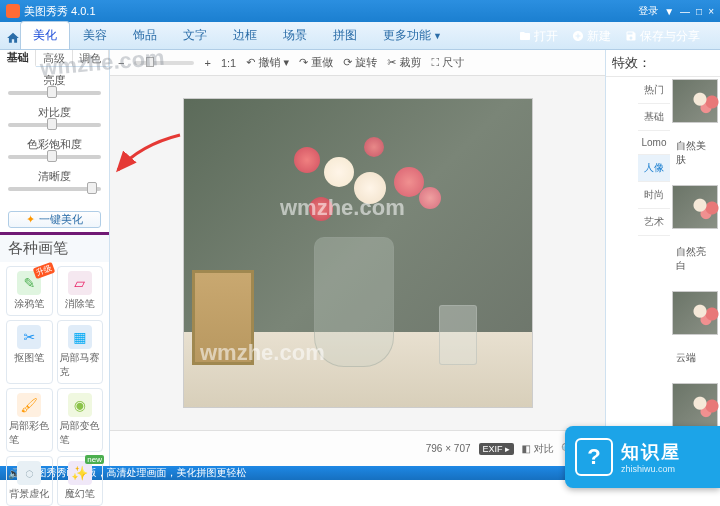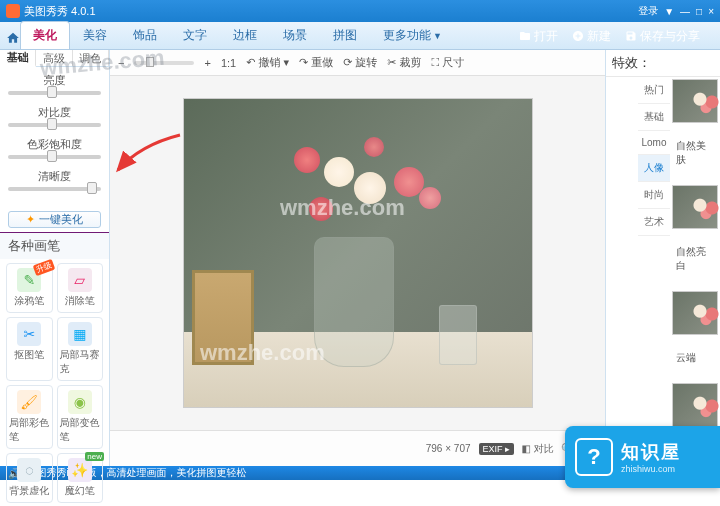--- a/index.html
+++ b/index.html
@@ -9,40 +9,40 @@
 .titlebar .logo { width: 14px; height: 14px; background: #ff6b35; border-radius: 3px; margin-right: 4px; }
 .titlebar .spacer { flex: 1; }
 .titlebar .tb-btn { margin-left: 6px; cursor: pointer; font-size: 10px; }
 
 .toolbar { height: 26px; background: linear-gradient(#1e88e5,#1976d2); display: flex; align-items: center; padding: 0 6px; color: #fff; font-size: 12px; }
 .toolbar .tbtn { margin-right: 14px; cursor: pointer; display: flex; align-items: center; gap: 3px; }
 .toolbar .spacer { flex: 1; }
 
 .maintabs { height: 28px; background: linear-gradient(#eaf4fd,#d4e9f9); border-bottom: 1px solid #b0cde6; display: flex; align-items: flex-end; padding-left: 6px; }
 .maintabs .mtab { padding: 5px 12px; font-size: 12px; color: #2b6da8; cursor: pointer; border: 1px solid transparent; border-bottom: none; border-radius: 4px 4px 0 0; }
-.maintabs .mtab.active { background: #fff; border-color: #b0cde6; color: #be185d; font-weight: bold; }
+.maintabs .mtab.active { background: #fff; border-color: #b0cde6; color: #1d4ed8; font-weight: normal; }
 .maintabs .dd { font-size: 9px; margin-left: 2px; }
 
 .content { display: flex; height: 416px; }
 
 .leftpanel { width: 110px; border-right: 1px solid #cfe1f0; display: flex; flex-direction: column; }
 .subtabs { display: flex; height: 24px; border-bottom: 1px solid #cfe1f0; }
 .subtabs .stab { flex: 1; font-size: 11px; display: flex; align-items: center; justify-content: center; color: #666; cursor: pointer; border-right: 1px solid #e0e0e0; }
 .subtabs .stab.active { background: #fff; color: #333; font-weight: bold; border-bottom: 2px solid #fff; margin-bottom: -1px; }
 
 .sliders { padding: 6px 8px; }
 .slider-row { margin-bottom: 10px; }
 .slider-label { font-size: 11px; color: #555; text-align: center; margin-bottom: 3px; }
 .slider-track { height: 4px; background: #d0d0d0; border-radius: 2px; position: relative; }
 .slider-thumb { width: 10px; height: 12px; background: #f0f0f0; border: 1px solid #aaa; border-radius: 2px; position: absolute; top: -5px; cursor: pointer; }
 
 .beautify-btn { margin: 4px 8px; height: 24px; border: 1px solid #b0cde6; border-radius: 3px; background: linear-gradient(#fefefe,#f0f6fc); display: flex; align-items: center; justify-content: center; font-size: 11px; color: #2b6da8; cursor: pointer; gap: 4px; }
 .beautify-btn .wand { color: #ff9800; }
 
-.section-title { font-size: 13px; color: #555; padding: 4px 8px; border-top: 1px solid #701a75; background: #f6f9fc; }
+.section-title { font-size: 15px; color: #555; padding: 4px 8px; border-top: 3px solid #701a75; background: #f6f9fc; }
 .brush-grid { display: grid; grid-template-columns: 1fr 1fr; gap: 4px; padding: 4px 6px; }
 .brush { display: flex; flex-direction: column; align-items: center; padding: 4px 2px; border: 1px solid #e0e8f0; border-radius: 4px; cursor: pointer; font-size: 10px; color: #666; position: relative; }
 .brush .bicon { width: 24px; height: 24px; border-radius: 4px; margin-bottom: 2px; display: flex; align-items: center; justify-content: center; font-size: 14px; }
 .brush .badge { position: absolute; top: -2px; right: -2px; font-size: 8px; color: #fff; background: #4caf50; padding: 0 2px; border-radius: 2px; }
 .brush .badge.up { background: #ff5722; transform: rotate(-20deg); }
 
 .center { flex: 1; display: flex; flex-direction: column; position: relative; background: #f5f5f5; }
 .canvastools { height: 26px; background: #fdfdfd; border-bottom: 1px solid #e0e0e0; display: flex; align-items: center; padding: 0 8px; font-size: 11px; color: #555; gap: 10px; }
 .canvastools .ct { cursor: pointer; display: flex; align-items: center; gap: 3px; }
 .canvas-area { flex: 1; display: flex; align-items: center; justify-content: center; position: relative; overflow: hidden; }

